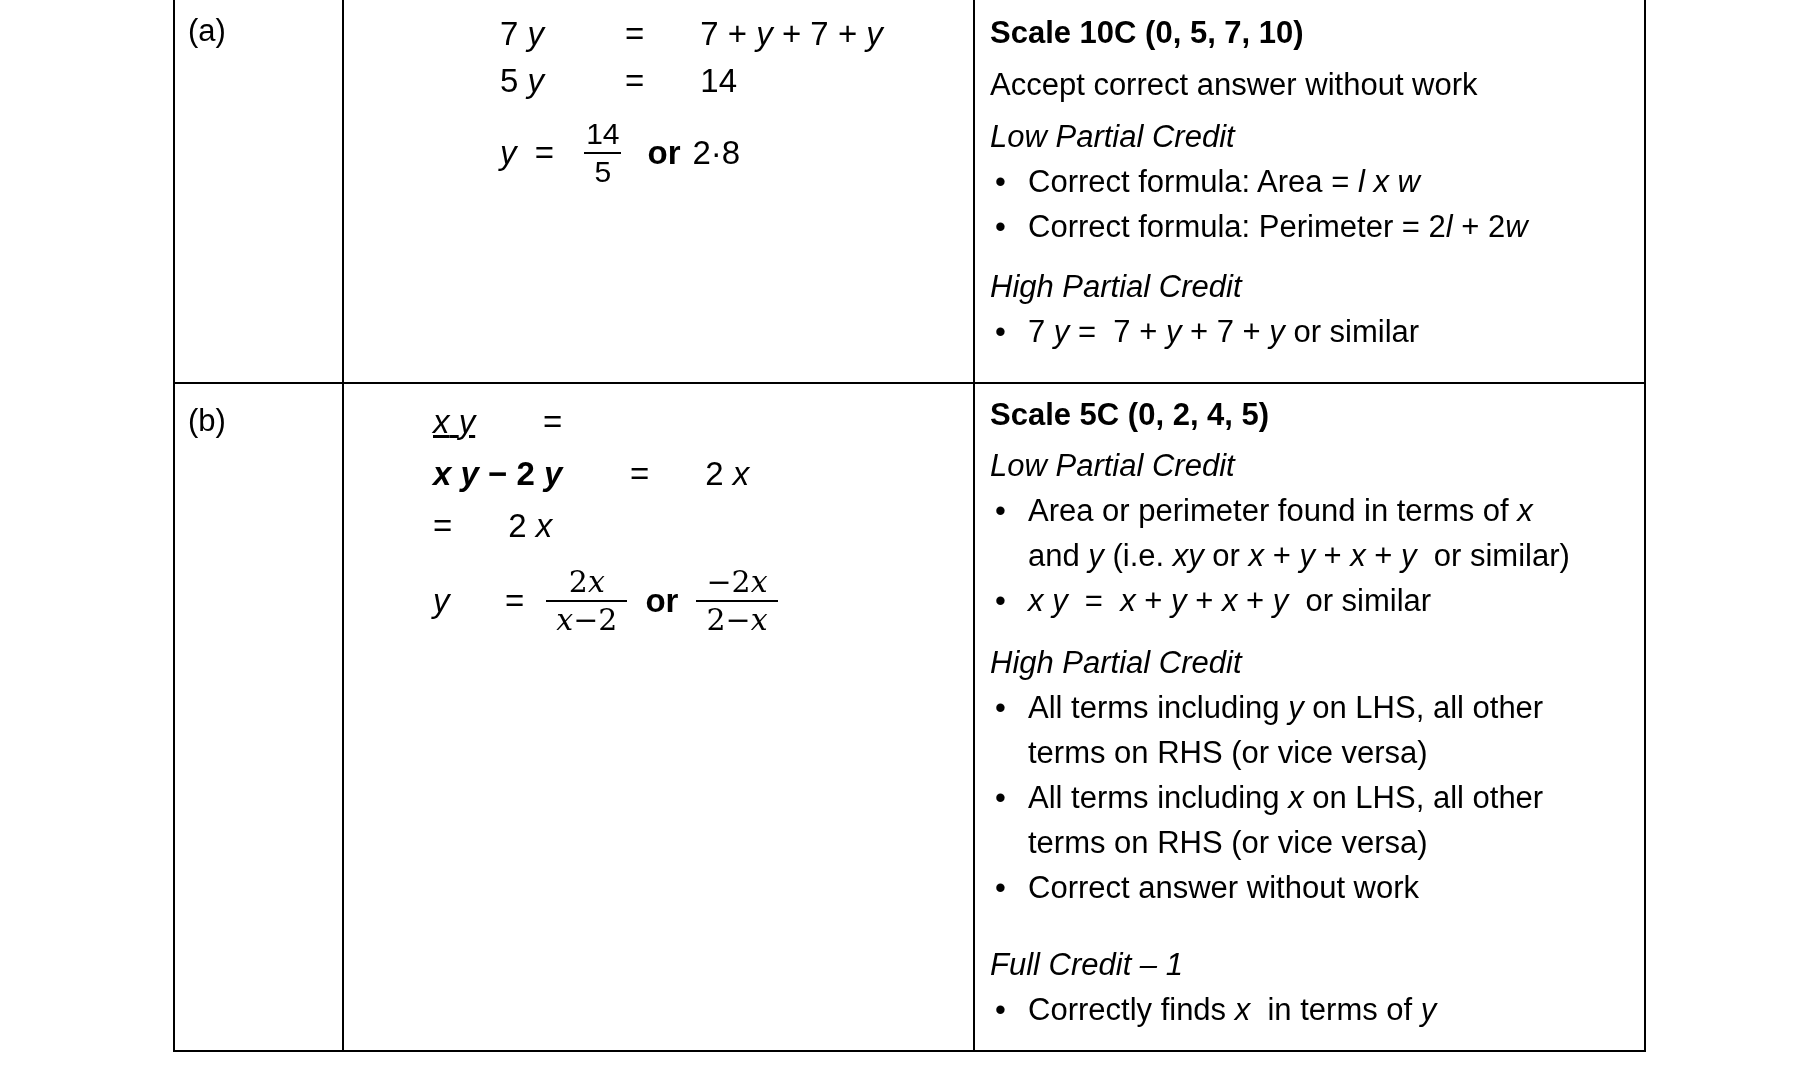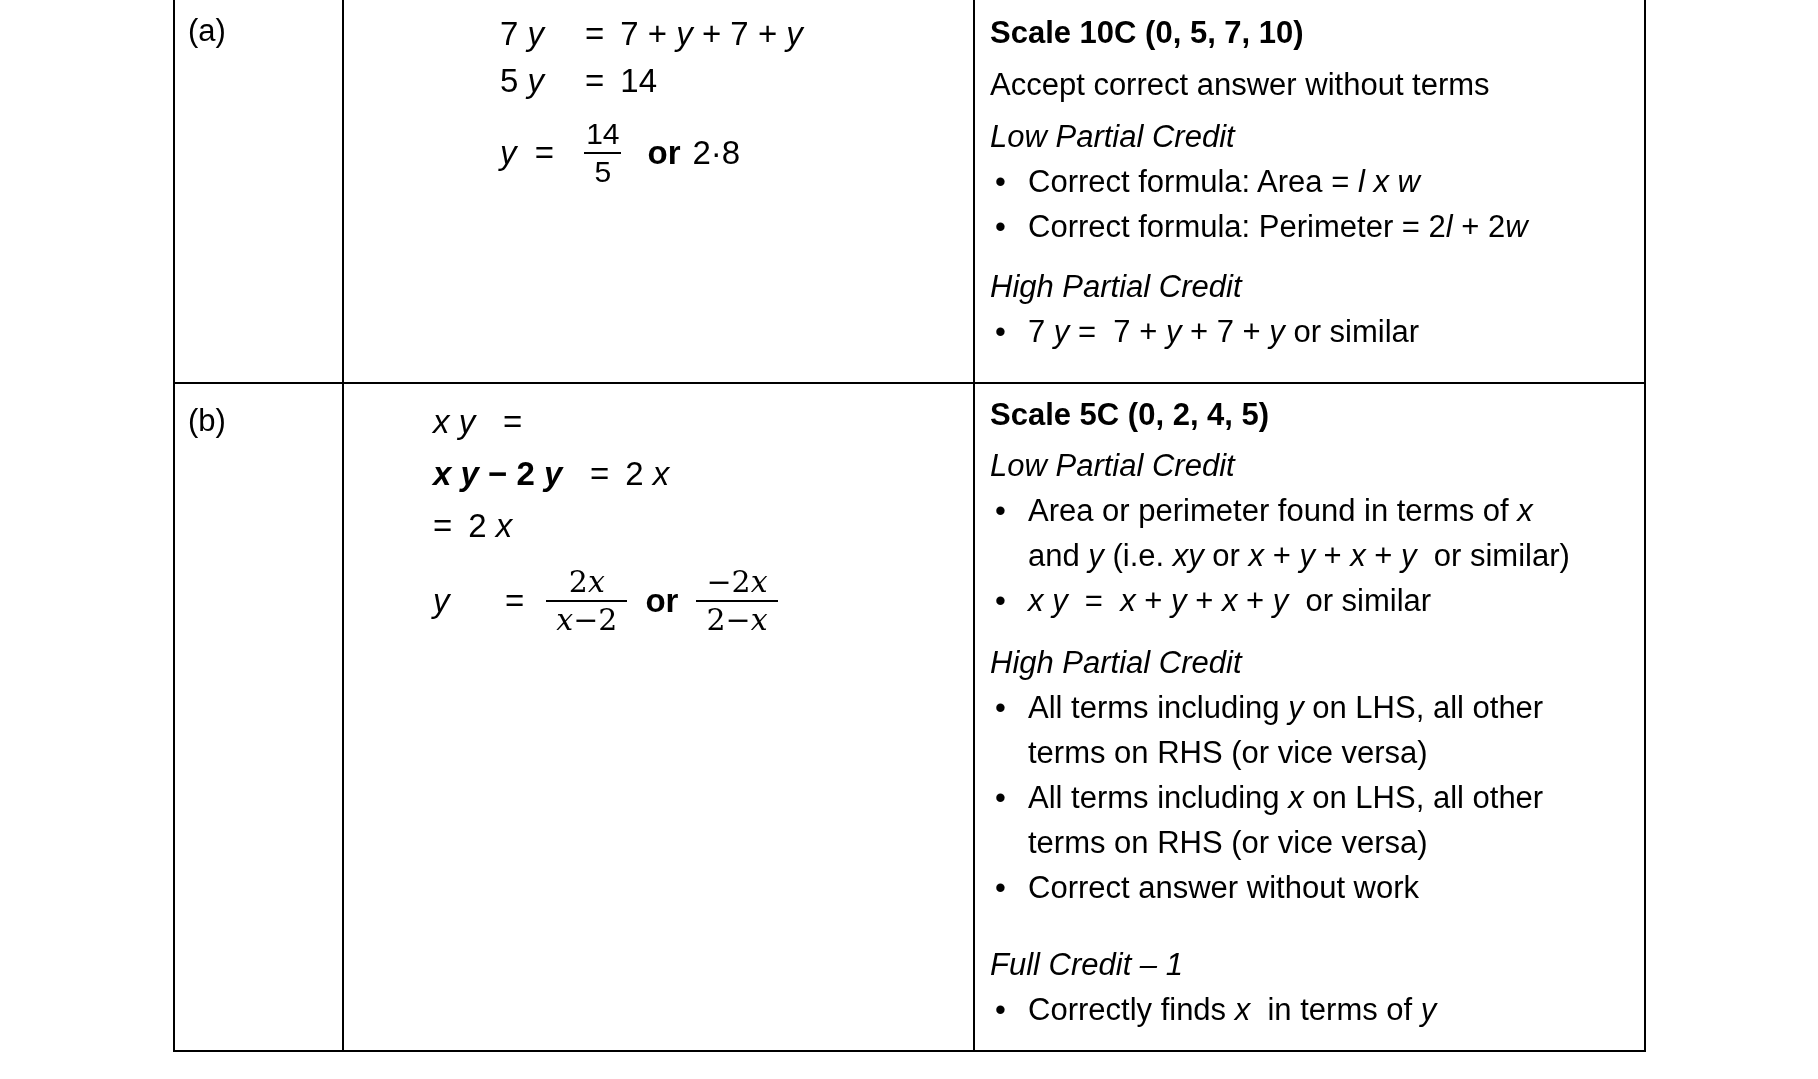--- a/index.html
+++ b/index.html
@@ -8,25 +8,25 @@
     background:#ffffff;color:#000000;
     font-family:"Liberation Sans",sans-serif;
   }
   
   .vline{position:absolute;top:0;width:2px;height:1052px;background:#000;}
   .hline{position:absolute;left:173px;width:1473px;height:2px;background:#000;}
   
   .part-label{position:absolute;left:188px;font-size:31px;line-height:45px;}
   
   .work{position:absolute;font-size:33px;}
-  .eqline{display:flex;align-items:center;line-height:47px;white-space:pre;}
+  .eqline{display:flex;align-items:center;line-height:47px;white-space:pre;gap:40px;}
   .work-b .eqline{line-height:52px;}
   .eqfrac{display:flex;align-items:center;margin-top:12px;white-space:pre;}
   .lhs{display:inline-block;}
-  .w85{width:85px;} .w70{width:70px;} .w157{width:157px;font-weight:bold;} .w72{width:72px;}
+  .w85{width:85px;} .w70{width:70px;text-decoration:underline;} .w157{width:157px;font-weight:bold;} .w72{width:72px;}
   .rel{margin-right:16px;}
   .frac{display:inline-flex;flex-direction:column;align-items:center;
         font-size:30px;line-height:36px;margin:0 6px;}
   .frac .den{border-top:2px solid #000;}
   .frac .num,.frac .den{padding:0 10px;white-space:pre;}
   .orword{font-weight:bold;margin:0 12px;}
   .alt{white-space:pre;}
   
   .notes{position:absolute;left:990px;width:600px;font-size:31px;line-height:45px;}
   .scale{font-weight:bold;}
@@ -72,21 +72,21 @@
       <span class="num"><span>14</span></span>
       <span class="den"><span>5</span></span>
     </span>
     <span class="orword">or</span>
     <span class="alt"><span>2·8</span></span>
   </div>
 </div>
 
 <div class="notes" style="top:10px;">
   <div class="scale">Scale 10C (0, 5, 7, 10)</div>
-  <div class="mt7">Accept correct answer without terms</div>
+  <div class="mt7">Accept correct answer without work</div>
   <div class="hdr mt7">Low Partial Credit</div>
   <div class="bullet">
     <span class="dot">•</span>
     <span class="btxt"><span>Correct formula: Area = </span><span class="it">l</span><span> </span><span class="it">x</span><span> </span><span class="it">w</span></span>
   </div>
   <div class="bullet">
     <span class="dot">•</span>
     <span class="btxt"><span>Correct formula: Perimeter = 2</span><span class="it">l</span><span> + 2</span><span class="it">w</span></span>
   </div>
   <div class="hdr mt15">High Partial Credit</div>

